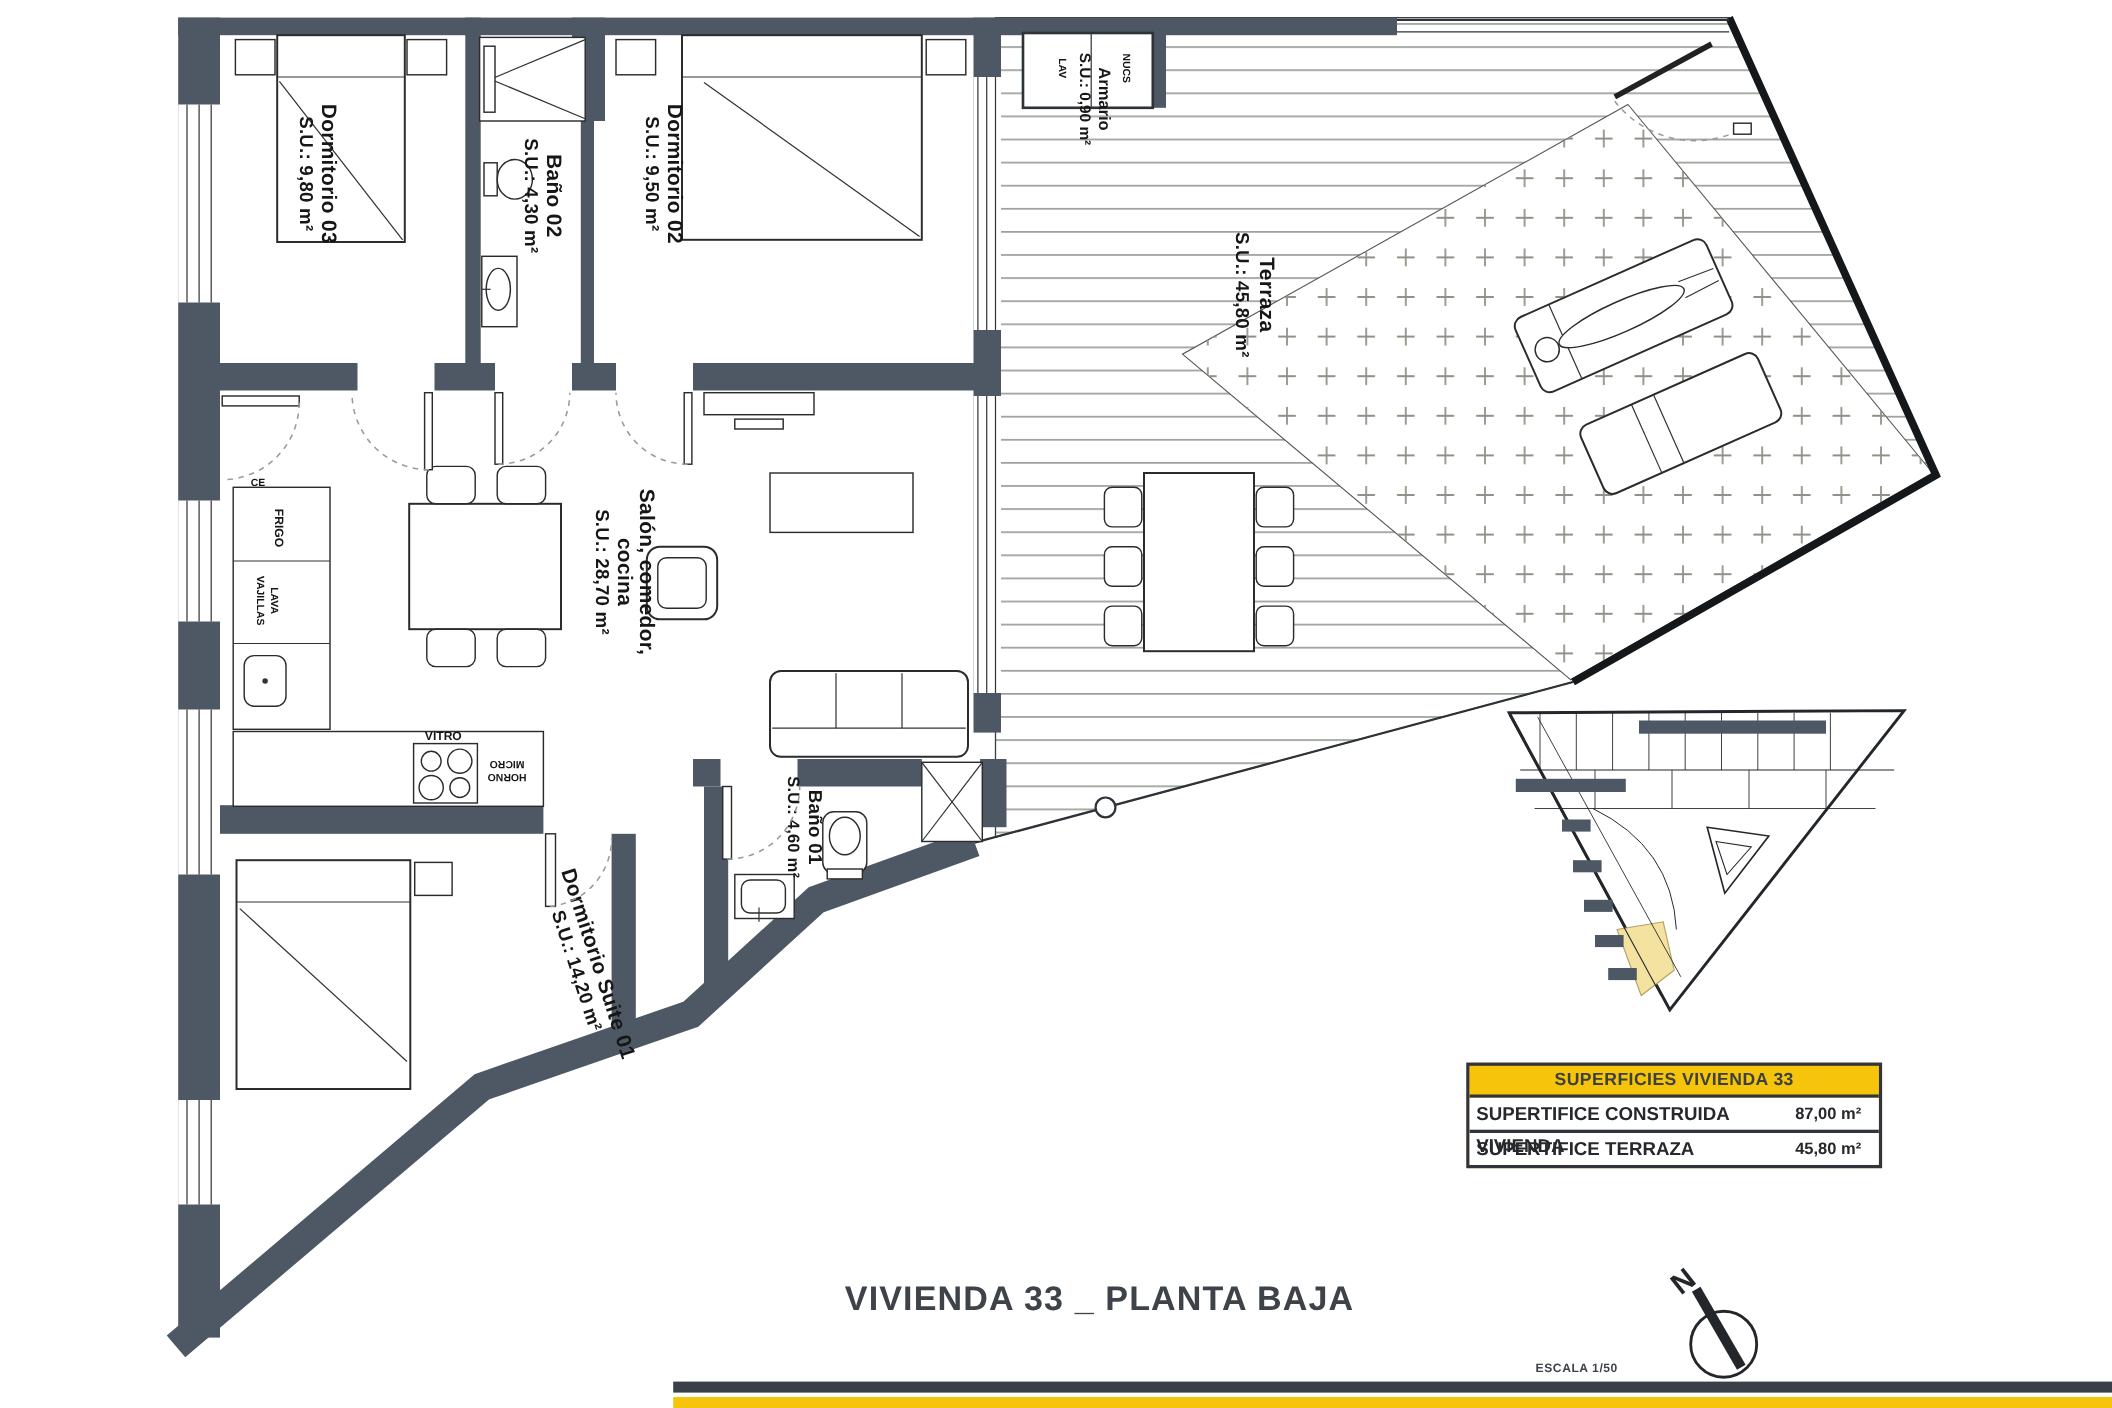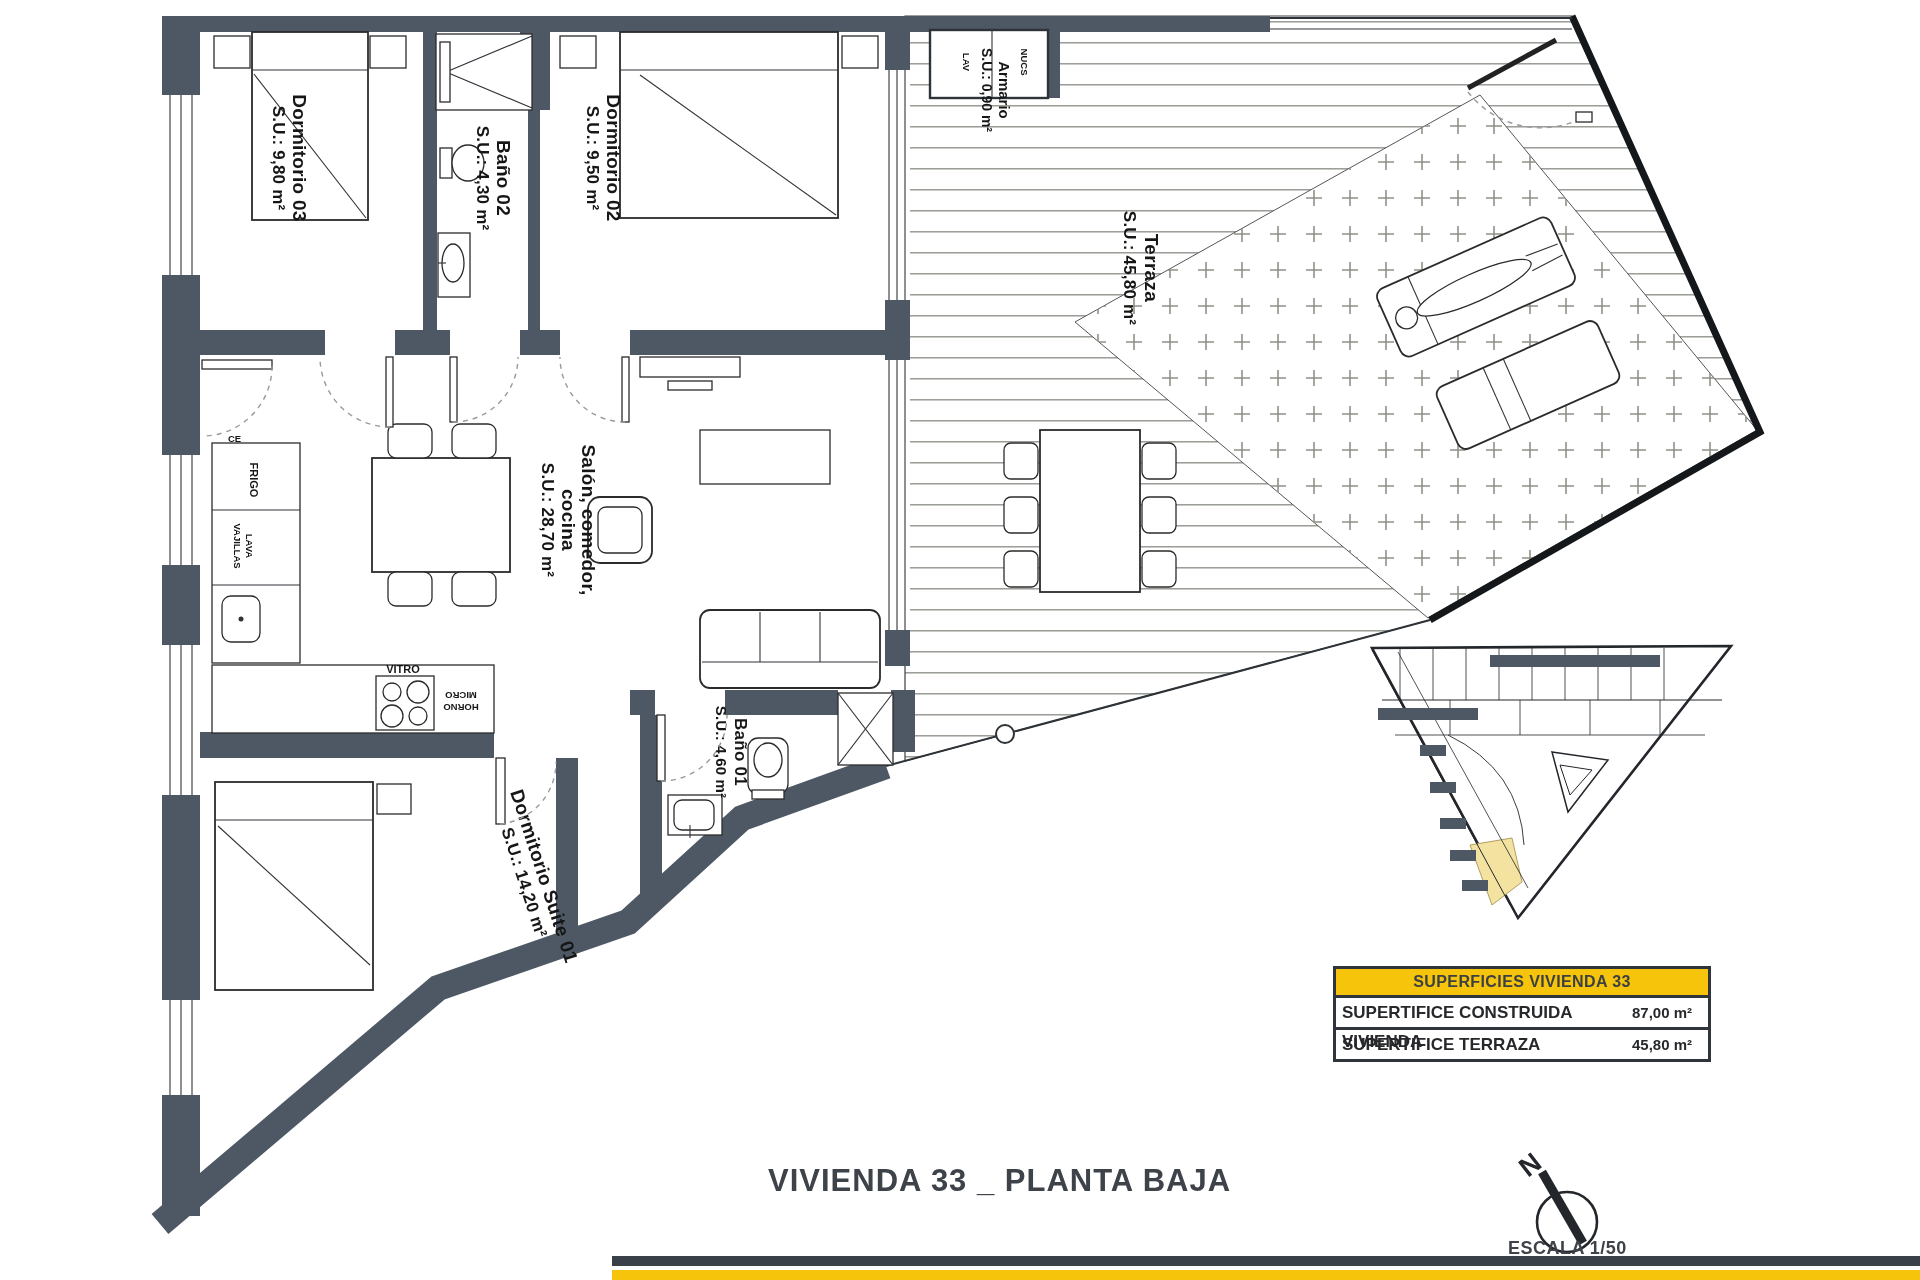--- a/index.html
+++ b/index.html
@@ -22,21 +22,21 @@
   .site{stroke:#23272b;fill:none;}
   
   #surfaces-table{position:absolute;left:1333px;top:966px;width:372px;border:3px solid #2f353b;background:#fdba74;}
   #surfaces-table .hdr{background:#F6C40A;border-bottom:3px solid #2f353b;height:26px;line-height:26px;
       text-align:center;font-weight:700;font-size:16px;color:#3C4043;letter-spacing:.4px;}
   #surfaces-table .row{display:flex;height:29px;line-height:29px;background:#fff;border-bottom:3px solid #2f353b;}
   #surfaces-table .row:last-child{border-bottom:none;gap:10px;}
   #surfaces-table .cell-l{flex:1;text-align:left;padding-left:6px;font-weight:700;font-size:17px;color:#26282b;}
   #surfaces-table .cell-v{width:92px;text-align:center;font-weight:700;font-size:15px;color:#26282b;}
   #sheet-title{position:absolute;left:768px;top:1163px;font-size:31px;font-weight:700;color:#3E434A;letter-spacing:1px;}
-  #scale-note{position:absolute;left:1508px;top:1238px;font-size:18px;font-weight:700;color:#3E434A;letter-spacing:.5px;}
+  #scale-note{position:absolute;left:1396px;top:1238px;font-size:11px;font-weight:700;color:#3E434A;letter-spacing:.5px;}
   #bar-dark{position:absolute;left:612px;top:1256px;width:1308px;height:10px;background:#3A4047;}
   #bar-yellow{position:absolute;left:612px;top:1270px;width:1308px;height:11px;background:#F6C40A;}
 </style>
 </head>
 <body>
 
 <div id="stage">
 
 <svg id="plan-svg" width="1920" height="1280" viewBox="0 0 1920 1280">
   <defs>

